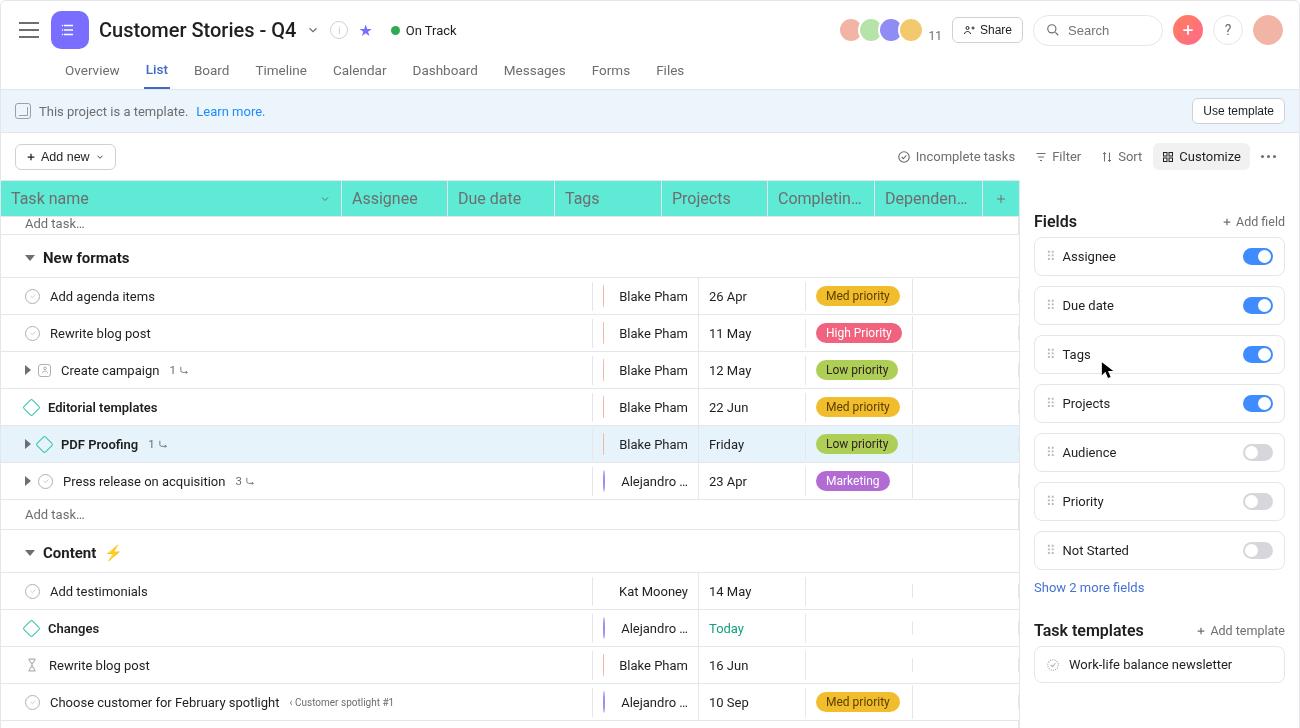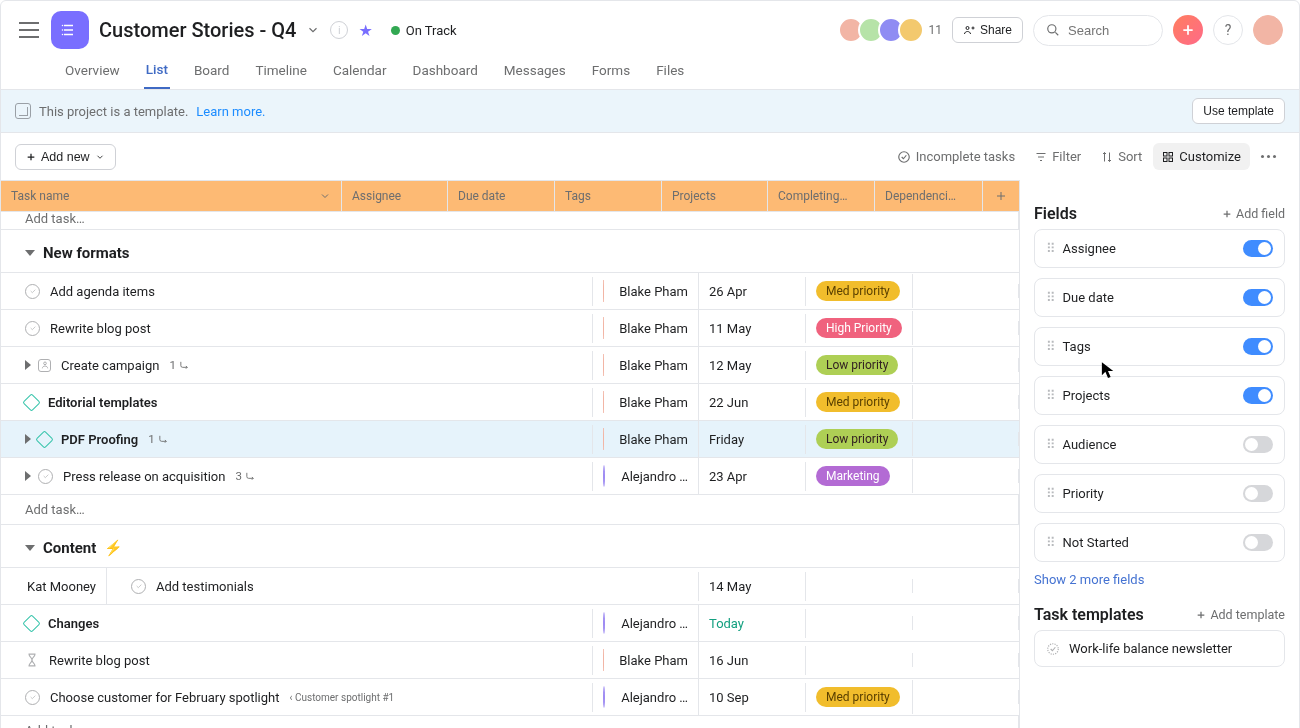--- a/index.html
+++ b/index.html
@@ -22,21 +22,21 @@
   .ham{width:24px;height:24px;display:flex;align-items:center;justify-content:center;color:#6d6e6f;cursor:pointer}
   .projicon{width:38px;height:38px;border-radius:10px;background:#796EFF;display:flex;align-items:center;justify-content:center}
   .projicon svg{width:18px;height:18px;stroke:#fff;stroke-width:2;fill:none}
   .ptitle{font-size:20px;font-weight:500}
   .chev{color:#6d6e6f}
   .info-circ{width:18px;height:18px;border:1.5px solid #cfd1d6;border-radius:50%;display:flex;align-items:center;justify-content:center;color:#cfd1d6;font-size:11px}
   .star{color:#796EFF;font-size:16px}
   .status-pill{display:flex;align-items:center;gap:6px;font-size:13px;color:var(--text);padding:4px 8px;border-radius:6px}
   .status-dot{width:9px;height:9px;border-radius:50%;background:#32a852}
   .spacer{flex:1}
-  .avatars{display:flex;align-items:center}
+  .avatars{display:flex;align-items:flex-end}
   .av{width:26px;height:26px;border-radius:50%;border:2px solid #fff;margin-left:-6px;background:#ccc;display:flex;align-items:center;justify-content:center;font-size:11px;color:#fff}
   .avcount{margin-left:4px;color:var(--text-muted);font-size:12px}
   .btn{border:1px solid var(--border-dark);border-radius:6px;background:#fff;padding:5px 10px;font-size:12px;display:inline-flex;align-items:center;gap:5px;color:var(--text);cursor:pointer}
   .search{display:flex;align-items:center;gap:6px;border:1px solid var(--border);border-radius:18px;padding:6px 12px;color:var(--text-muted);min-width:130px}
   .search input{border:none;outline:none;font-size:13px;color:var(--text);width:80px;background:transparent}
   .circ-btn{width:30px;height:30px;border-radius:50%;display:flex;align-items:center;justify-content:center;border:1px solid var(--border)}
   .circ-add{background:linear-gradient(135deg,#ff7e5f,#ff6a88);border:none;color:#fff}
 
   .tabs{display:flex;align-items:center;gap:22px;padding:0 16px 0 62px;font-size:13.5px;color:var(--text-muted);border-bottom:1px solid var(--border)}
   .tab{padding:8px 2px 10px;cursor:pointer}
@@ -52,21 +52,21 @@
   .toolbar .btn{font-size:12.5px}
   .toolrow-right{display:flex;align-items:center;gap:2px}
   .tool-item{display:inline-flex;align-items:center;gap:5px;padding:6px 9px;border-radius:6px;color:var(--text-muted);font-size:13px;cursor:pointer}
   .tool-item.active{background:#f1f1f1;color:var(--text)}
   .dots{display:inline-flex;gap:3px}
   .dots span{width:3px;height:3px;background:#6d6e6f;border-radius:50%}
   .main{flex:1;min-width:0;border-top:1px solid var(--border)}
   .side{width:280px;border-left:1px solid var(--border);padding:0 14px 20px;overflow:hidden}
 
   
-  .thead{display:flex;align-items:center;border-bottom:1px solid var(--border);background:#fdba74;font-size:12px;color:var(--text-muted)}
+  .thead{display:flex;align-items:center;border-bottom:1px solid var(--border);background:#5eead4;font-size:16px;color:var(--text-muted)}
   .thead .col{padding:8px 10px;border-right:1px solid var(--border)}
   .col-task{flex:1;display:flex;align-items:center;justify-content:space-between}
   .col-ass{width:106px}
   .col-due{width:107px}
   .col-tags{width:107px}
   .col-proj{width:106px}
   .col-comp{width:107px;overflow:hidden;text-overflow:ellipsis;white-space:nowrap}
   .col-dep{width:108px;overflow:hidden;text-overflow:ellipsis;white-space:nowrap}
   .col-add{width:36px;border-right:none !important;display:flex;align-items:center;justify-content:center;color:#6d6e6f}
 
@@ -91,21 +91,21 @@
   .subcount{display:inline-flex;align-items:center;gap:3px;font-size:11.5px;color:var(--text-muted)}
   .subcount svg{width:11px;height:11px}
   .addtask{color:var(--text-muted);font-size:13px;padding-left:47px}
   .parent-ref{color:var(--text-muted);font-size:10px}
   .zap{color:#f5a623;font-size:15px}
   .today{color:#14a080}
   .bold{font-weight:600}
 
   
   .side h3{font-size:16px;font-weight:600;margin:20px 0 10px}
-  .side-head{display:flex;align-items:center;justify-content:space-between;margin-top:12px}
+  .side-head{display:flex;align-items:center;justify-content:space-between;margin-top:20px}
   .side-head h3{margin:6px 0}
   .addlink{font-size:12.5px;color:var(--text-muted);display:inline-flex;align-items:center;gap:4px;cursor:pointer}
   .field-card{display:flex;align-items:center;justify-content:space-between;border:1px solid var(--border);border-radius:8px;padding:10px 11px;margin-bottom:10px}
   .field-left{display:flex;align-items:center;gap:9px;color:var(--text)}
   .drag{color:#b8babd;font-size:13px;letter-spacing:-2px}
   .toggle{width:30px;height:17px;border-radius:10px;background:#d6d7da;position:relative;cursor:pointer;transition:.15s}
   .toggle.on{background:var(--toggle)}
   .toggle::after{content:"";width:13px;height:13px;border-radius:50%;background:#fff;position:absolute;top:2px;left:2px;transition:.15s}
   .toggle.on::after{left:15px}
   .showmore{color:var(--accent);font-size:13px;margin:2px 0 6px}
@@ -414,33 +414,33 @@
     </div>
           <div class="row">
     <div class="cell task addtask">Add task…</div>
   </div>
           <div class="section-head">
     <span class="tri"></span>
     <span>Content</span>
     <span class="zap">⚡</span>
   </div>
           <div class="row ">
-      <div class="cell col-ass">
-        <span class="mini-av" style="background:#e9c4a0"></span>
-        <span>Kat Mooney</span>
-      </div>
       <div class="cell task">
 
         <span class="task-circle">
                 <svg viewBox="0 0 24 24">
                   <polyline points="5 12 10 17 19 8"></polyline>
                 </svg>
               </span>
         <span class="">Add testimonials</span>
 
+      </div>
+      <div class="cell col-ass">
+        <span class="mini-av" style="background:#e9c4a0"></span>
+        <span>Kat Mooney</span>
       </div>
       <div class="cell col-due ">14 May</div>
       <div class="cell col-tags"></div>
       <div class="cell col-proj"></div>
     </div>
           <div class="row ">
       <div class="cell task">
 
         <span class="task-diamond"></span>
         <span class="bold">Changes</span>

